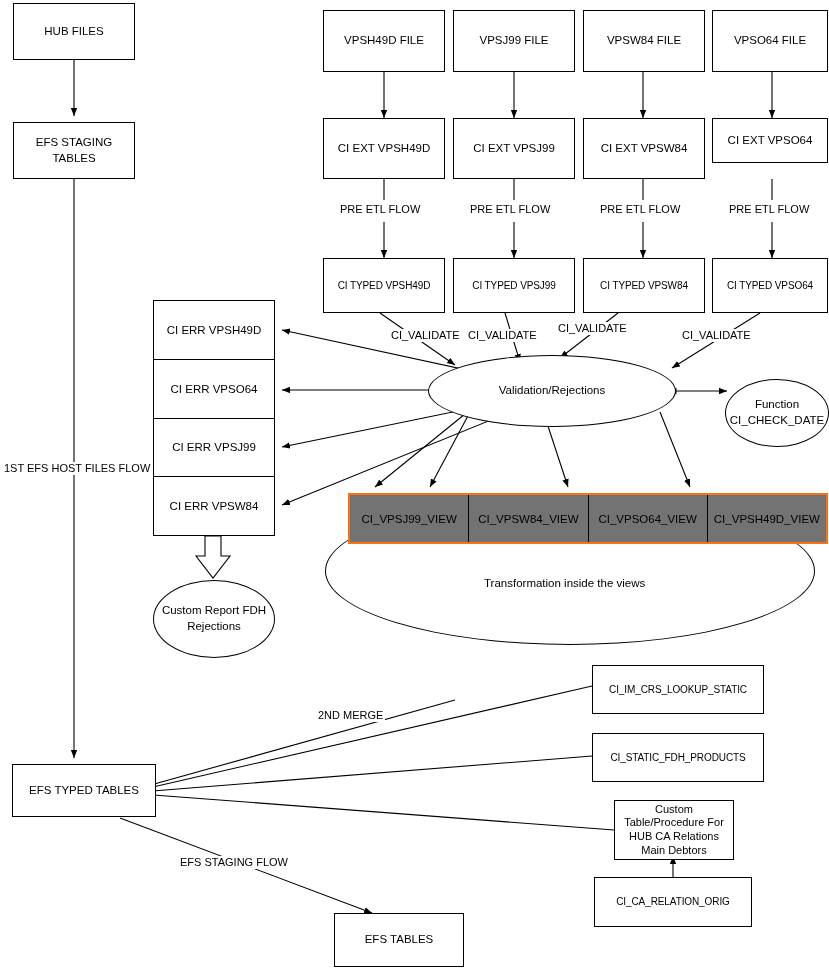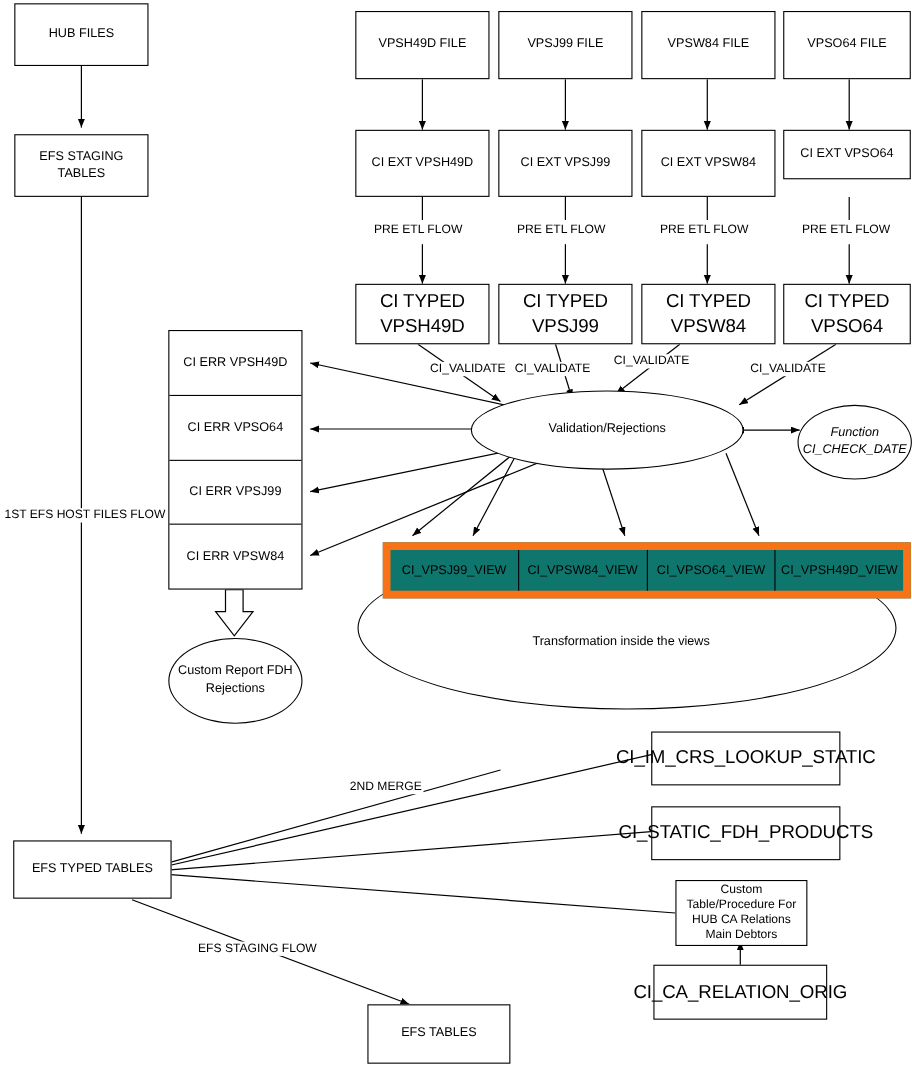--- a/index.html
+++ b/index.html
@@ -31,21 +31,21 @@
     align-items:center;
     justify-content:center;
     text-align:center;
     font-size:11.5px;
     line-height:1.35;
     color:#000000;
     padding:2px 3px;
     z-index:3;
   }
   .node.small{font-size:11px;}
-  .node.tight{font-size:17px;letter-spacing:-0.1px;}
+  .node.tight{font-size:10px;letter-spacing:-0.1px;}
   .ellipse{
     position:absolute;
     box-sizing:border-box;
     border:1px solid #000000;
     border-radius:50%;
     background:#ffffff;
     display:flex;
     align-items:center;
     justify-content:center;
     text-align:center;
@@ -84,22 +84,22 @@
     justify-content:center;
     text-align:center;
     font-size:11.5px;
     border-bottom:1px solid #000000;
     box-sizing:border-box;
   }
   .cell-stack .cell:last-child{border-bottom:none;}
   .row-stack{
     position:absolute;
     box-sizing:border-box;
-    border:7px solid #f97316;
-    background:#0f766e;
+    border:2px solid #f97316;
+    background:#737373;
     display:flex;
     flex-direction:row;
     z-index:3;
   }
   .row-stack .cell{
     flex:1 1 0;
     display:flex;
     align-items:center;
     justify-content:center;
     text-align:center;
@@ -255,21 +255,21 @@
     <span>CI TYPED VPSO64</span>
   </div>
   <div class="edgelabel" style="left:680px; top:329px;">
     <span>CI_VALIDATE</span>
   </div>
 
   <div class="ellipse" style="left:428px; top:355px; width:248px; height:72px;">
     <span>Validation/Rejections</span>
   </div>
 
-  <div class="ellipse" style="left:725px; top:368px; width:104px; height:68px; flex-direction:column;font-style:italic;">
+  <div class="ellipse" style="left:725px; top:379px; width:104px; height:68px; flex-direction:column;">
     <span>Function</span>
     <span>CI_CHECK_DATE</span>
   </div>
 
   <div class="cell-stack" style="left:153px; top:300px; width:122px; height:236px;">
     <div class="cell">
       <span>CI ERR VPSH49D</span>
     </div>
     <div class="cell">
       <span>CI ERR VPSO64</span>

